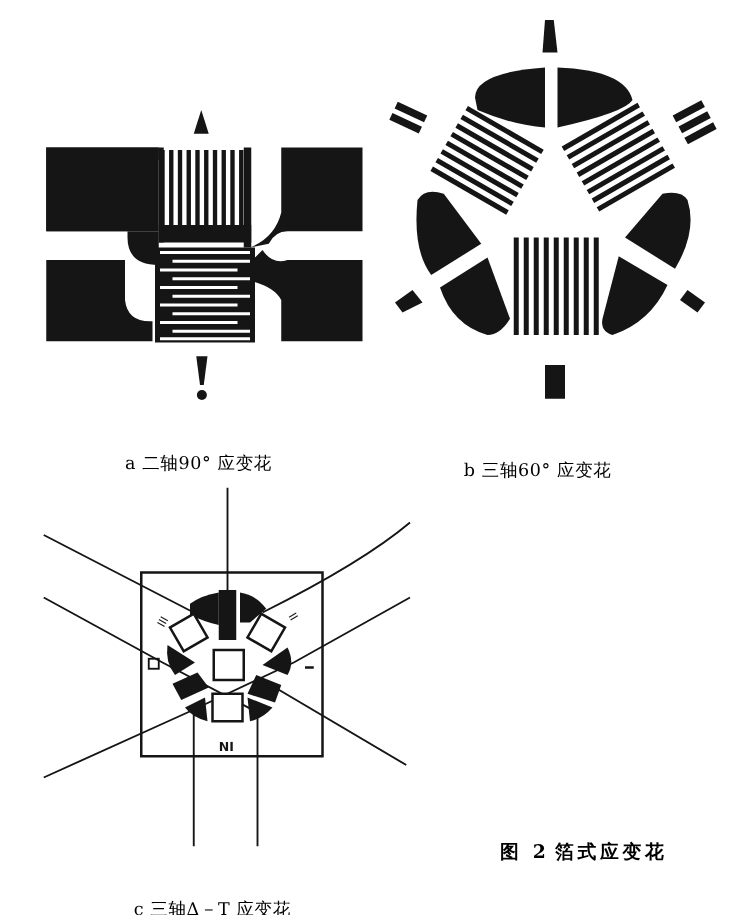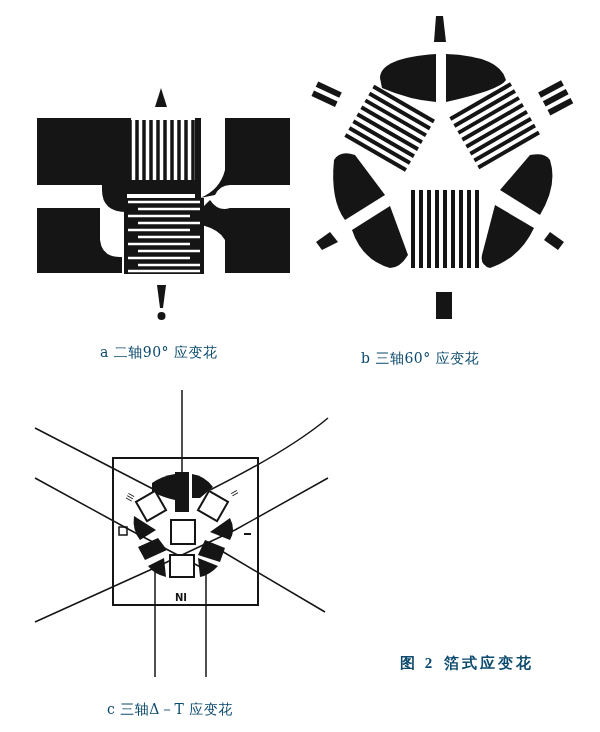--- a/index.html
+++ b/index.html
@@ -1,20 +1,20 @@
 <!DOCTYPE html>
 <html><head>
 <meta charset="utf-8">
 <style>
   html, body { margin:0; padding:0; background:#ffffff; }
   body { width:600px; height:732px; position:relative; overflow:hidden;
          font-family:"DejaVu Serif", serif; color:#111; }
   .fig { position:absolute; }
-  .caption { position:absolute; font-size:14px; white-space:nowrap; color:#0c4a6e; letter-spacing:0.5px; }
-  .caption.bold { font-weight:bold; font-size:15px; letter-spacing:3px;font-family:Liberation Serif, serif; }
+  .caption { position:absolute; font-size:14px; white-space:nowrap; color:#000000; letter-spacing:0.5px;margin-top:18px; }
+  .caption.bold { font-weight:bold; font-size:15px; letter-spacing:3px; }
   svg { display:block; }
 </style>
 </head>
 <body>
 
 <div class="fig" style="left:30px;top:80px;width:270px;height:240px;">
   <svg width="270" height="240" viewBox="0 0 270 240">
     <g fill="#151515">
 
       <polygon points="125,27 131,8 137,27"></polygon>
@@ -138,21 +138,21 @@
       <line x1="129" y1="180" x2="129" y2="258"></line>
       <line x1="137" y1="180" x2="137" y2="258"></line>
       <line x1="145" y1="180" x2="145" y2="258"></line>
       <line x1="153" y1="180" x2="153" y2="258"></line>
       <line x1="161" y1="180" x2="161" y2="258"></line>
       <line x1="169" y1="180" x2="169" y2="258"></line>
       <line x1="177" y1="180" x2="177" y2="258"></line>
     </g>
   </svg>
 </div>
-<div class="caption" style="left:361px;top:350px;">b  三轴60° 应变花</div>
+<div class="caption" style="left:371px;top:350px;">b  三轴60° 应变花</div>
 
 <div class="fig" style="left:30px;top:390px;width:330px;height:300px;">
   <svg width="330" height="300" viewBox="0 0 330 300">
     <g stroke="#151515" stroke-width="1.5" fill="none">
 
       <line x1="152" y1="0" x2="152" y2="92"></line>
       <path d="M5,38 L125,100"></path>
       <path d="M5,88 L100,140 L180,182"></path>
       <path d="M298,28 Q260,60 180,100"></path>
       <path d="M298,88 L205,140 L120,180 L5,232"></path>

